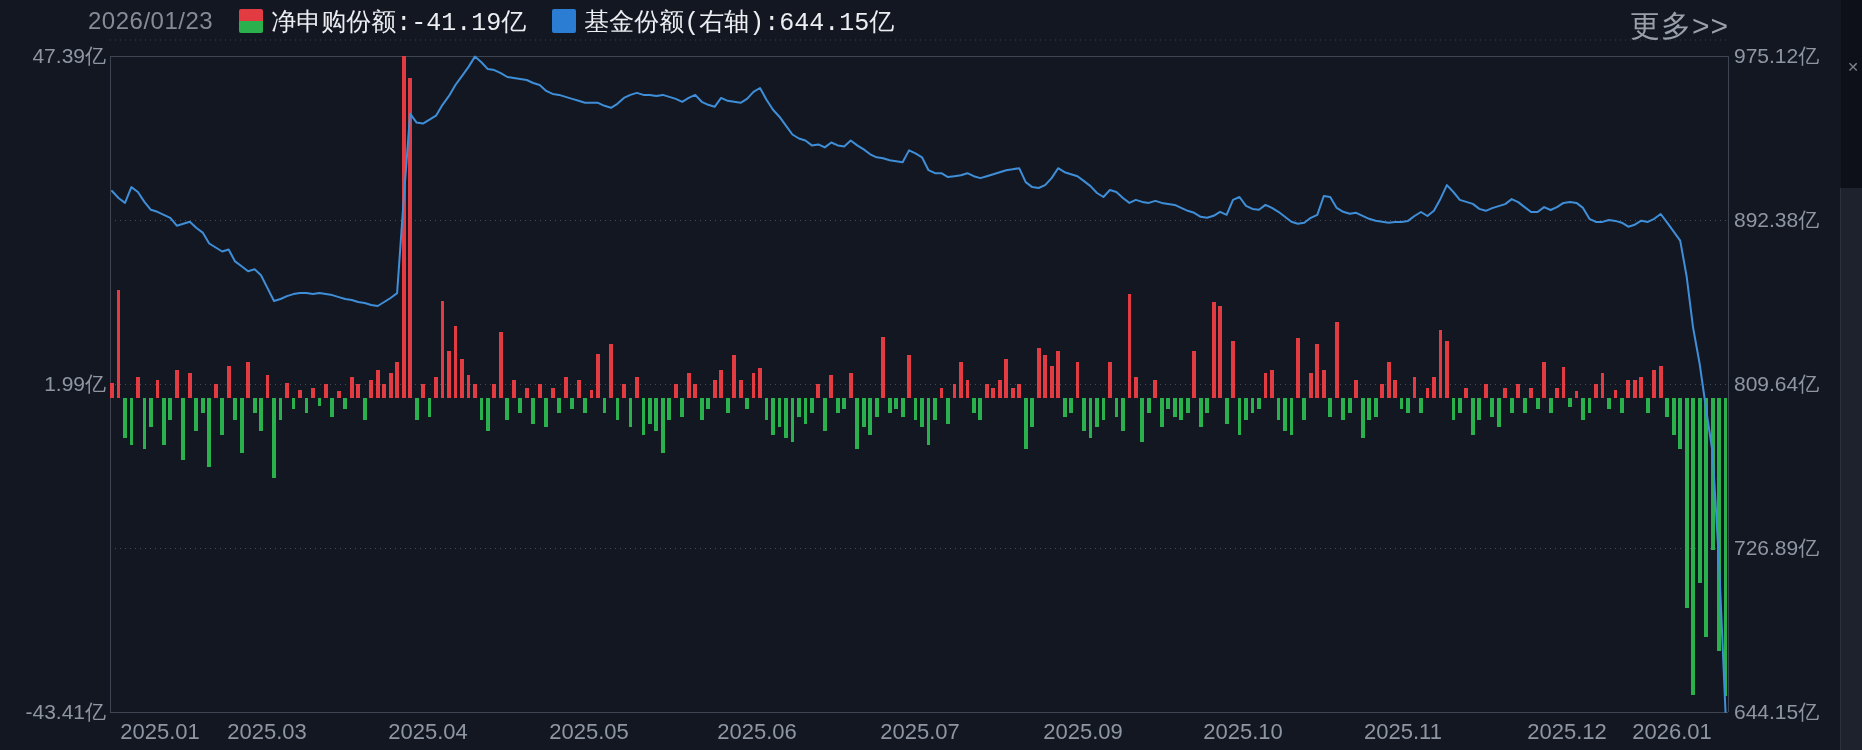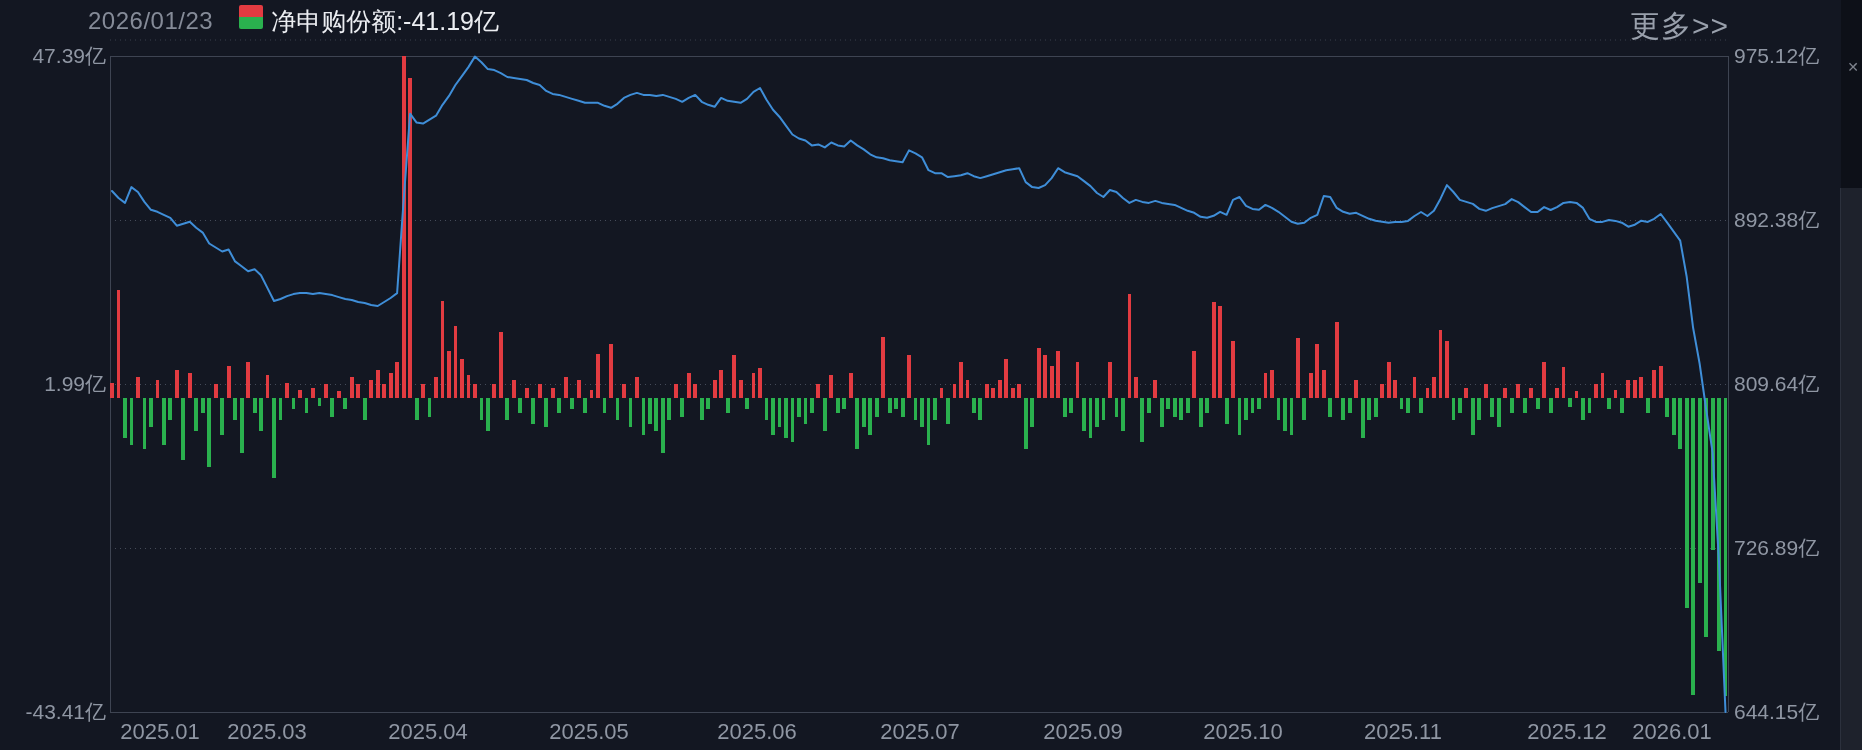--- a/index.html
+++ b/index.html
@@ -8,21 +8,21 @@
     background:#131722;
     font-family:"Liberation Sans","DejaVu Sans",sans-serif;
   }
   #chart-root{position:absolute;inset:0;}
   #chart-svg{position:absolute;left:0;top:0;}
   .hdr{
     position:absolute;left:88px;top:3px;height:36px;
     display:flex;align-items:center;gap:26px;z-index:3;
   }
   .hdr-date{font-size:24px;color:#858b98;letter-spacing:0.5px;}
-  .lg{display:flex;align-items:flex-start;gap:8px;cursor:default;}
+  .lg{display:flex;align-items:center;gap:8px;cursor:default;font-family:Liberation Mono, monospace;}
   .lg-txt{font-size:25px;color:#eceef2;font-weight:500;}
   .sq{width:24px;height:24px;border-radius:2px;overflow:hidden;display:flex;flex-direction:column;}
   .sq .half{flex:1;}
   .more{
     position:absolute;top:6px;right:133px;z-index:3;
     font-size:30px;color:#99a0ac;cursor:pointer;letter-spacing:1px;
   }
   .rail-top{
     position:absolute;right:0;top:0;width:21px;height:188px;
     background:#0d1018;z-index:2;
@@ -45,20 +45,24 @@
     <span class="hdr-date">2026/01/23</span>
 
     <span class="lg">
       <span class="sq">
         <span class="half" id="lg-red" style="background: rgb(226, 59, 65);"></span>
         <span class="half" id="lg-green" style="background: rgb(42, 177, 78);"></span>
       </span>
       <span class="lg-txt">净申购份额:-41.19亿</span>
     </span>
 
+    <span class="lg">
+      <span class="sq" id="lg-blue" style="background: rgb(43, 124, 211);"></span>
+      <span class="lg-txt">基金份额(右轴):644.15亿</span>
+    </span>
   </div>
 
   <span class="more">更多&gt;&gt;</span>
 
   <svg id="chart-svg" width="1862" height="750">
       <line x1="110" y1="40" x2="1730" y2="40" stroke="#454b59" stroke-width="1" stroke-dasharray="1 4" opacity="0.8"></line>
       <line x1="110" y1="56.5" x2="1728" y2="56.5" stroke="#3e4452" stroke-width="1" stroke-dasharray="none"></line>
       <line x1="110" y1="220.5" x2="1728" y2="220.5" stroke="#454b59" stroke-width="1" stroke-dasharray="1 4"></line>
       <line x1="110" y1="384.5" x2="1728" y2="384.5" stroke="#454b59" stroke-width="1" stroke-dasharray="1 4"></line>
       <line x1="110" y1="548.5" x2="1728" y2="548.5" stroke="#454b59" stroke-width="1" stroke-dasharray="1 4"></line>

